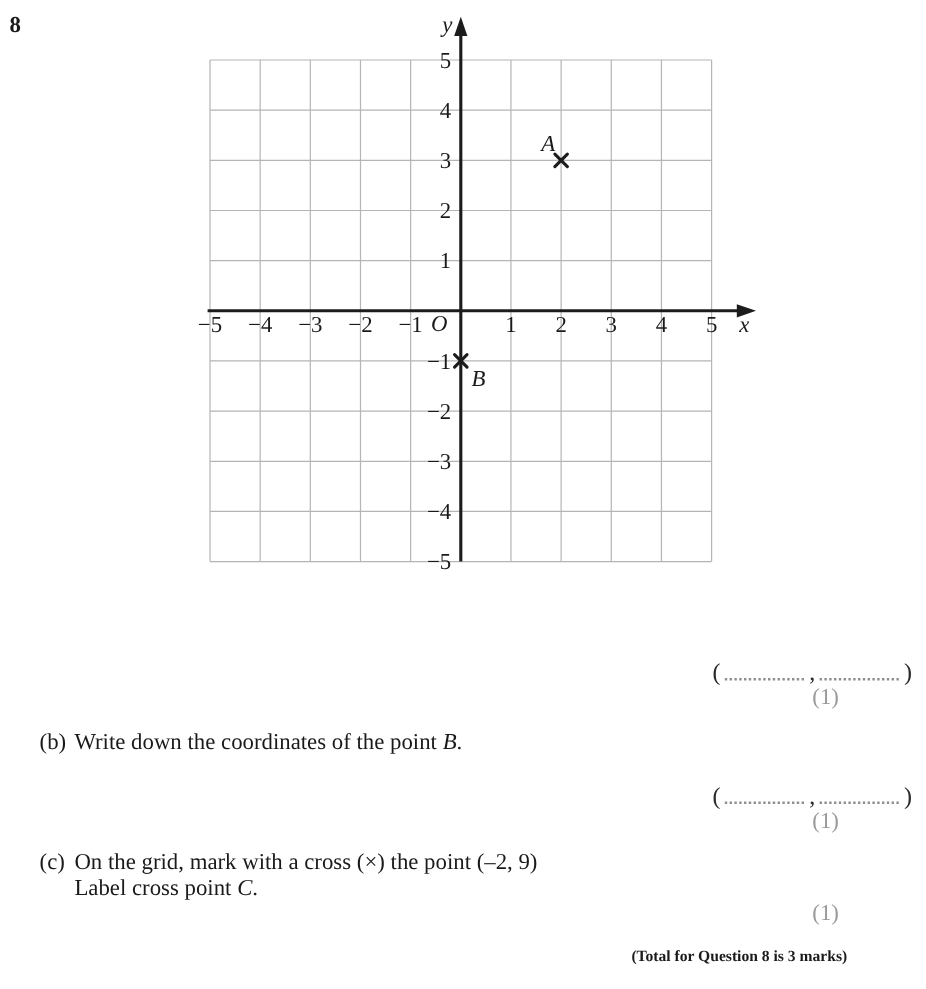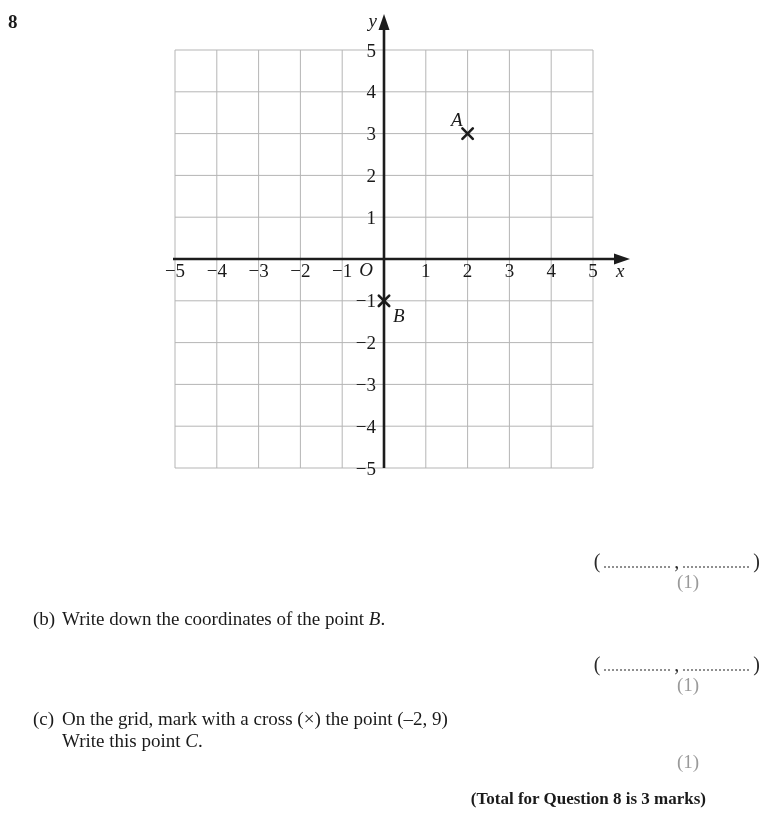--- a/index.html
+++ b/index.html
@@ -38,21 +38,21 @@
     border-bottom:2px dotted #8f8f8f;
     margin:0 4px;
   }
   .mark{
     position:absolute;left:667px;width:42px;
     font-size:19px;line-height:19px;
     color:#9a9a9a;text-align:center;
   }
   #total-line{
     position:absolute;top:789px;right:66px;
-    font-size:17px;font-weight:bold;
+    font-size:13px;font-weight:bold;
     white-space:nowrap;
   }
 </style>
 </head>
 <body>
 
 <div id="page">
 
   <div id="question-number">8</div>
 
@@ -127,20 +127,20 @@
   <div class="answer-line" style="top:654px">
     <span>(</span><span class="dots"></span><span>,</span><span class="dots"></span><span>)</span>
   </div>
   <div class="mark" style="top:675px">(1)</div>
 
   <div class="part" style="top:708px">
     <div>
       <span class="plabel">(c)</span><span>On the grid, mark with a cross (×) the point (–2, 9)</span>
     </div>
     <div>
-      <span class="plabel"></span><span><span>Write this point </span><span class="var">C</span><span>.</span></span>
+      <span class="plabel"></span><span><span>Label cross point </span><span class="var">C</span><span>.</span></span>
     </div>
   </div>
   <div class="mark" style="top:752px">(1)</div>
 
   <div id="total-line">(Total for Question 8 is 3 marks)</div>
 
 </div>
 
 </body></html>

